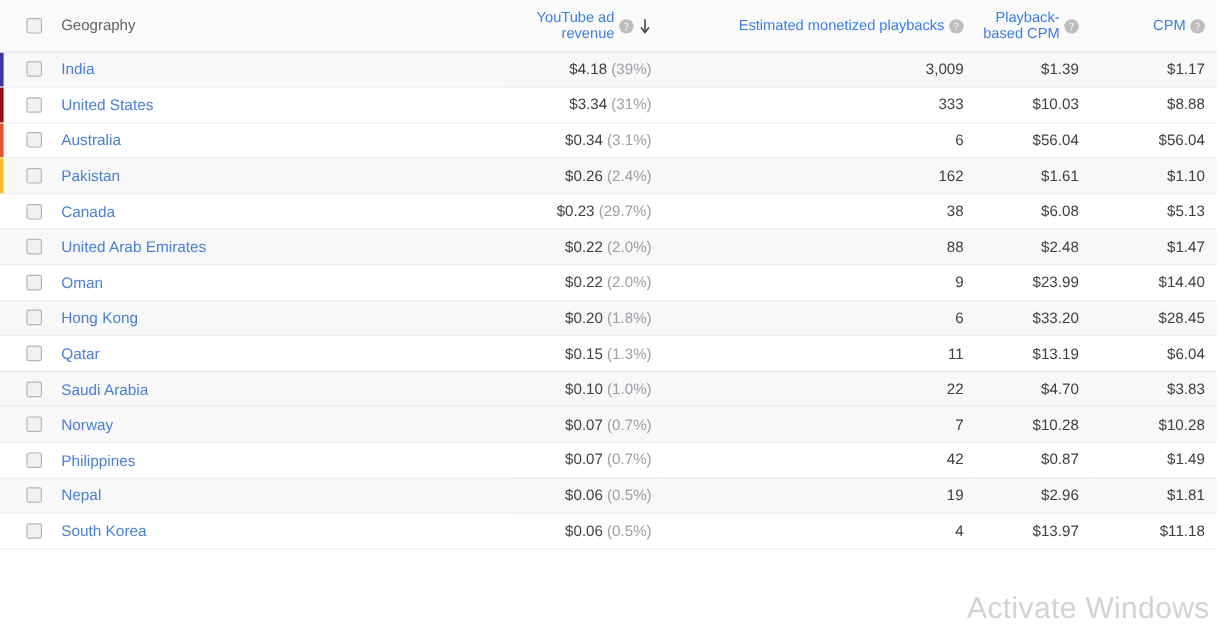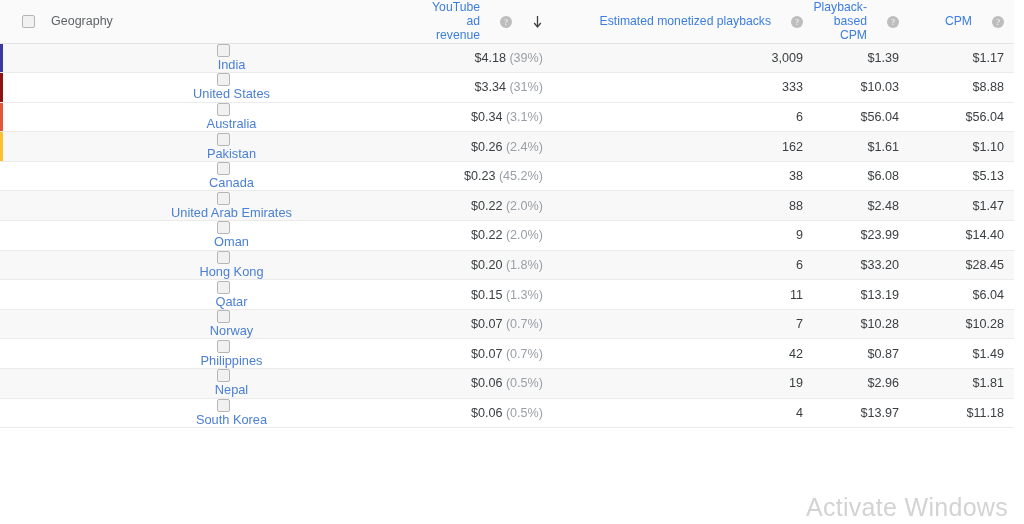--- a/index.html
+++ b/index.html
@@ -57,21 +57,21 @@
     text-align: right;
     color: #3c7de0;
     font-size: 12.2px;
     padding-right: 10px !important;
     line-height: 14px;
   }
   .metric-inner {
     display: flex;
     align-items: center;
     justify-content: flex-end;
-    gap: 20px;
+    gap: 4px;
   }
   .metric-label { white-space: normal; }
   .metric-label.two-line { text-align: right; }
 
   
   .cbx {
     width: 13px;
     height: 13px;
     border: 1px solid #b6b6b6;
     border-radius: 2px;
@@ -124,21 +124,20 @@
   }
 
   .cell-geo {
     text-align: left;
     position: relative;
   }
   .geo-inner {
     display: flex;
     align-items: center;
     padding-left: 22px;
-    flex-direction: column;
   }
   .color-bar {
     position: absolute;
     left: 0;
     top: 0;
     bottom: 0;
     width: 3px;
   }
   .geo-name {
     margin-left: 16px;
@@ -286,21 +285,21 @@
           <td class="cell-num"><span>$1.61</span></td>
           <td class="cell-num"><span>$1.10</span></td>
         </tr>
         <tr>
           <td class="cell-geo">
             <div class="geo-inner">
               <span class="cbx"></span>
               <span class="geo-name">Canada</span>
             </div>
           </td>
-          <td class="cell-num"><span>$0.23</span> <span class="pct">(45.2%)</span></td>
+          <td class="cell-num"><span>$0.23</span> <span class="pct">(29.7%)</span></td>
           <td class="cell-num"><span>38</span></td>
           <td class="cell-num"><span>$6.08</span></td>
           <td class="cell-num"><span>$5.13</span></td>
         </tr>
         <tr class="alt">
           <td class="cell-geo">
             <div class="geo-inner">
               <span class="cbx"></span>
               <span class="geo-name">United Arab Emirates</span>
             </div>
@@ -343,20 +342,32 @@
           </td>
           <td class="cell-num"><span>$0.15</span> <span class="pct">(1.3%)</span></td>
           <td class="cell-num"><span>11</span></td>
           <td class="cell-num"><span>$13.19</span></td>
           <td class="cell-num"><span>$6.04</span></td>
         </tr>
         <tr class="alt">
           <td class="cell-geo">
             <div class="geo-inner">
               <span class="cbx"></span>
+              <span class="geo-name">Saudi Arabia</span>
+            </div>
+          </td>
+          <td class="cell-num"><span>$0.10</span> <span class="pct">(1.0%)</span></td>
+          <td class="cell-num"><span>22</span></td>
+          <td class="cell-num"><span>$4.70</span></td>
+          <td class="cell-num"><span>$3.83</span></td>
+        </tr>
+        <tr class="alt">
+          <td class="cell-geo">
+            <div class="geo-inner">
+              <span class="cbx"></span>
               <span class="geo-name">Norway</span>
             </div>
           </td>
           <td class="cell-num"><span>$0.07</span> <span class="pct">(0.7%)</span></td>
           <td class="cell-num"><span>7</span></td>
           <td class="cell-num"><span>$10.28</span></td>
           <td class="cell-num"><span>$10.28</span></td>
         </tr>
         <tr>
           <td class="cell-geo">

